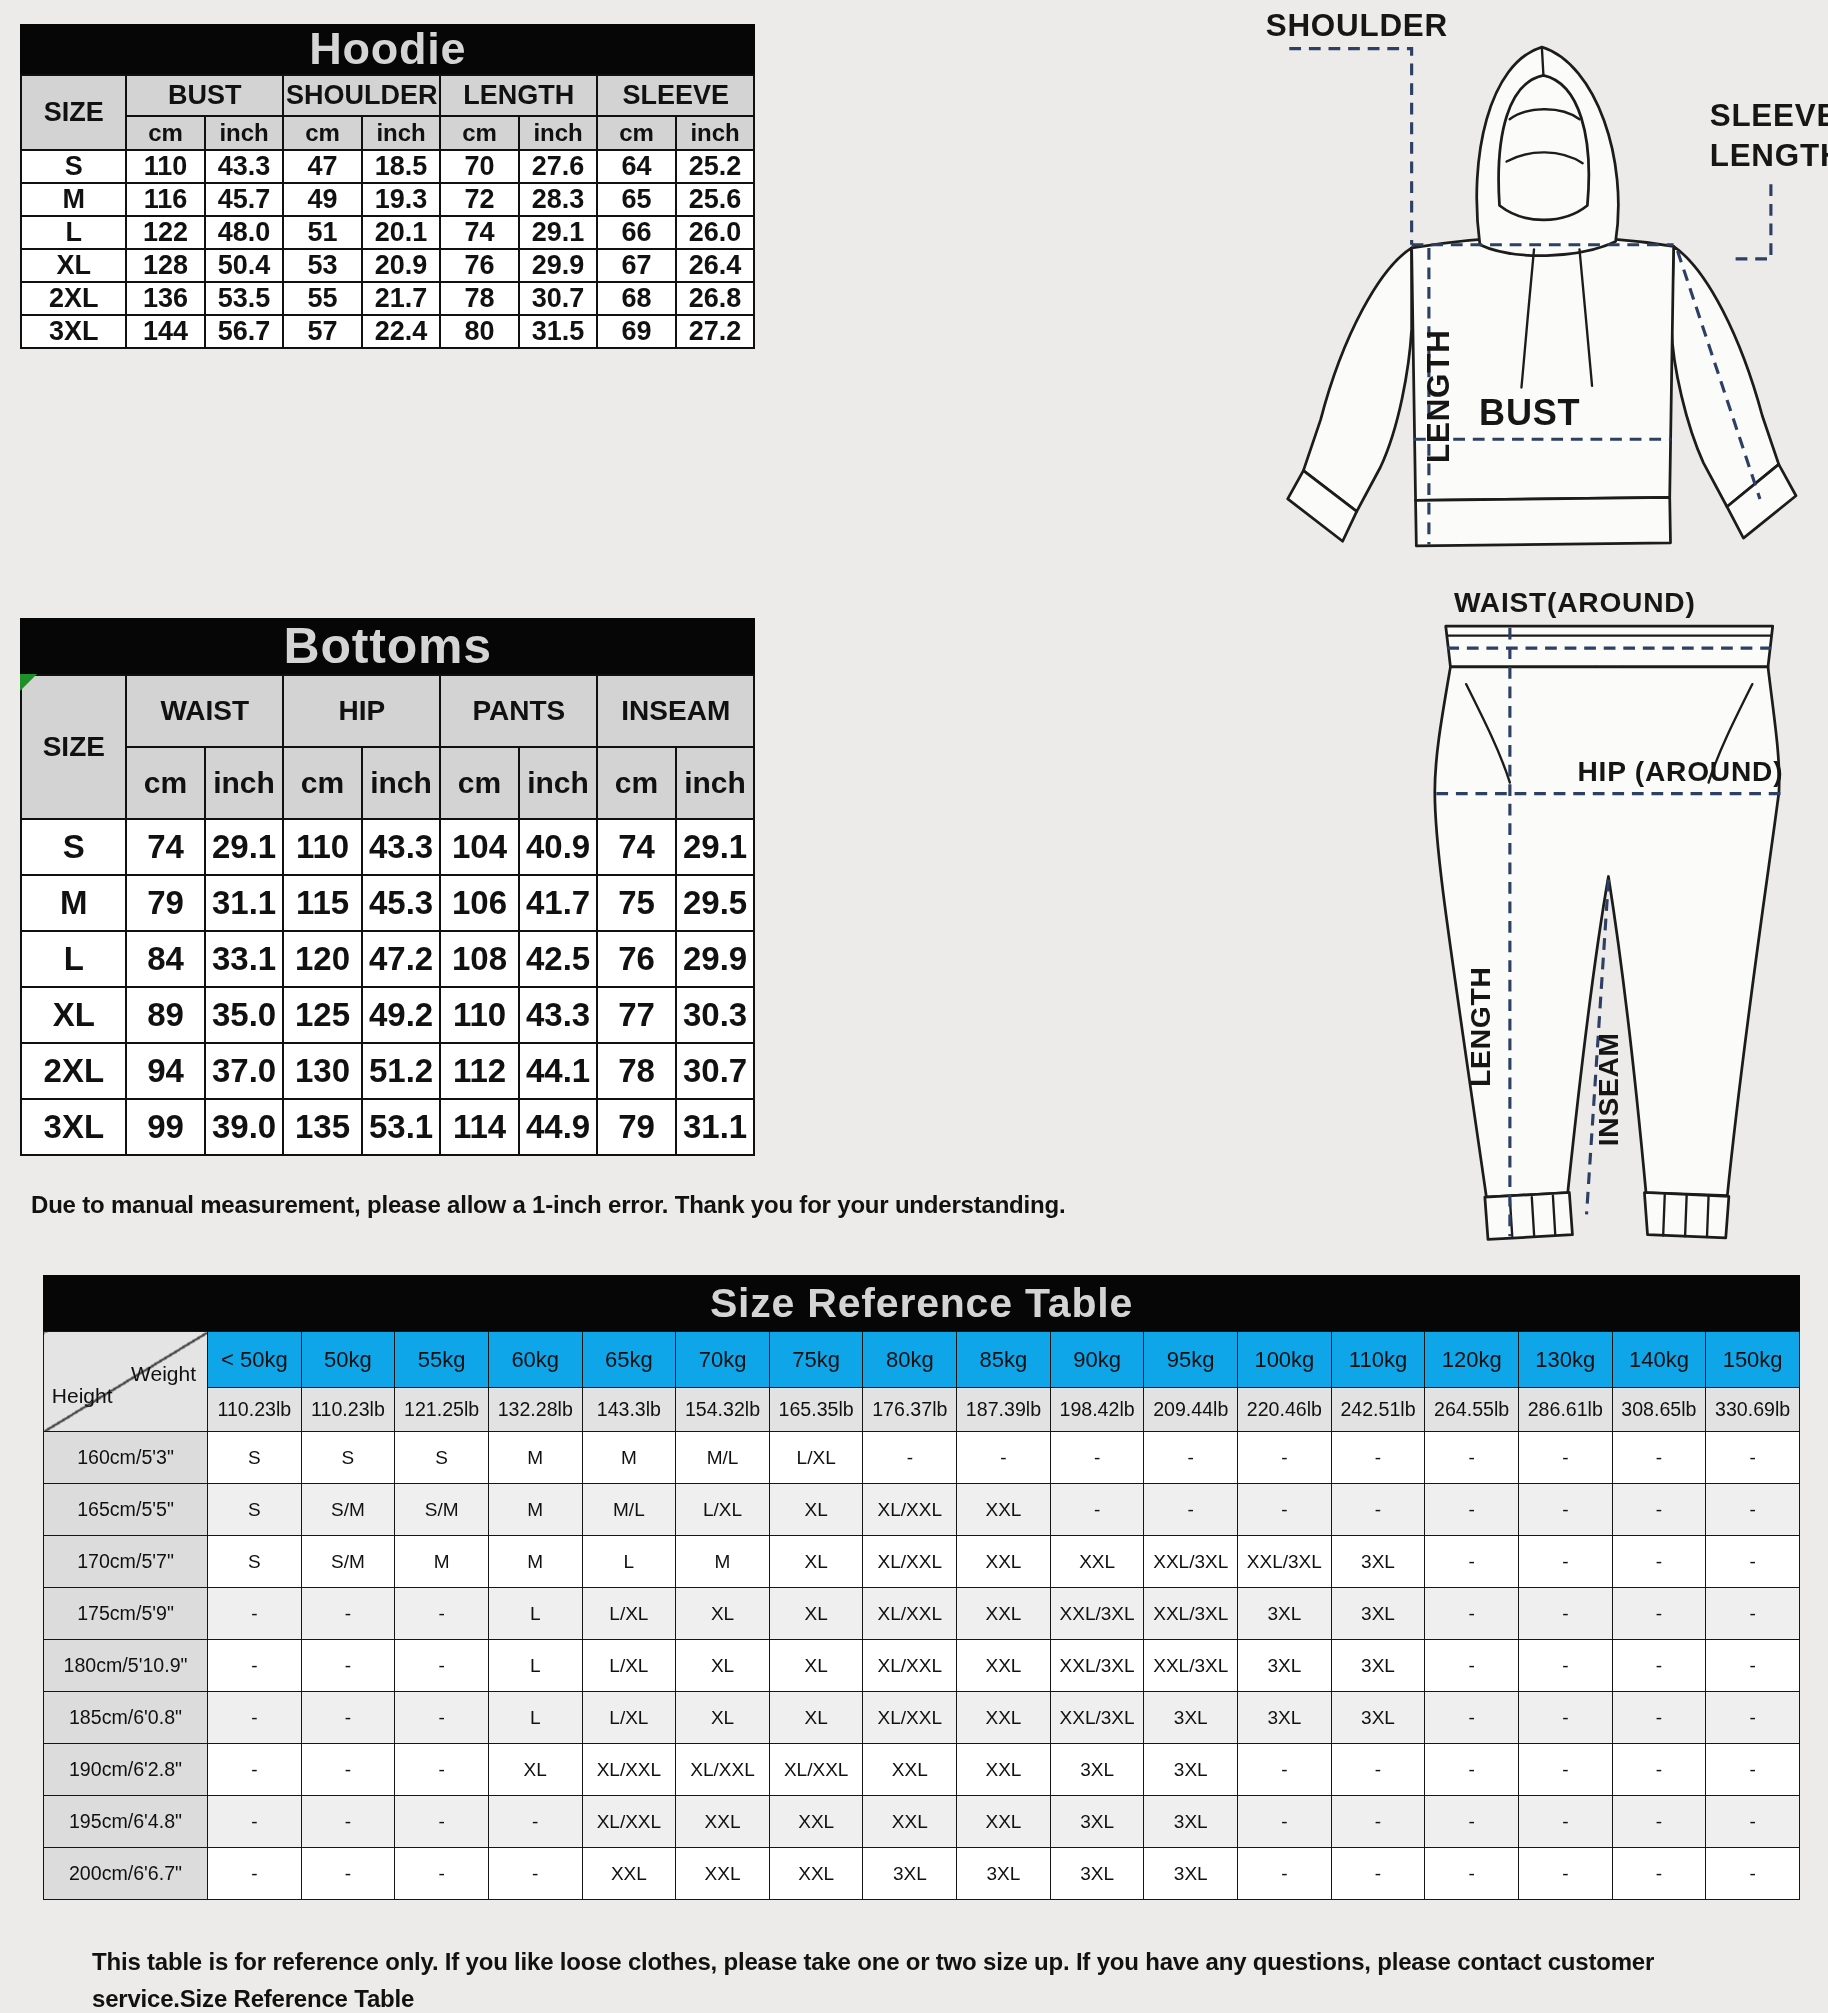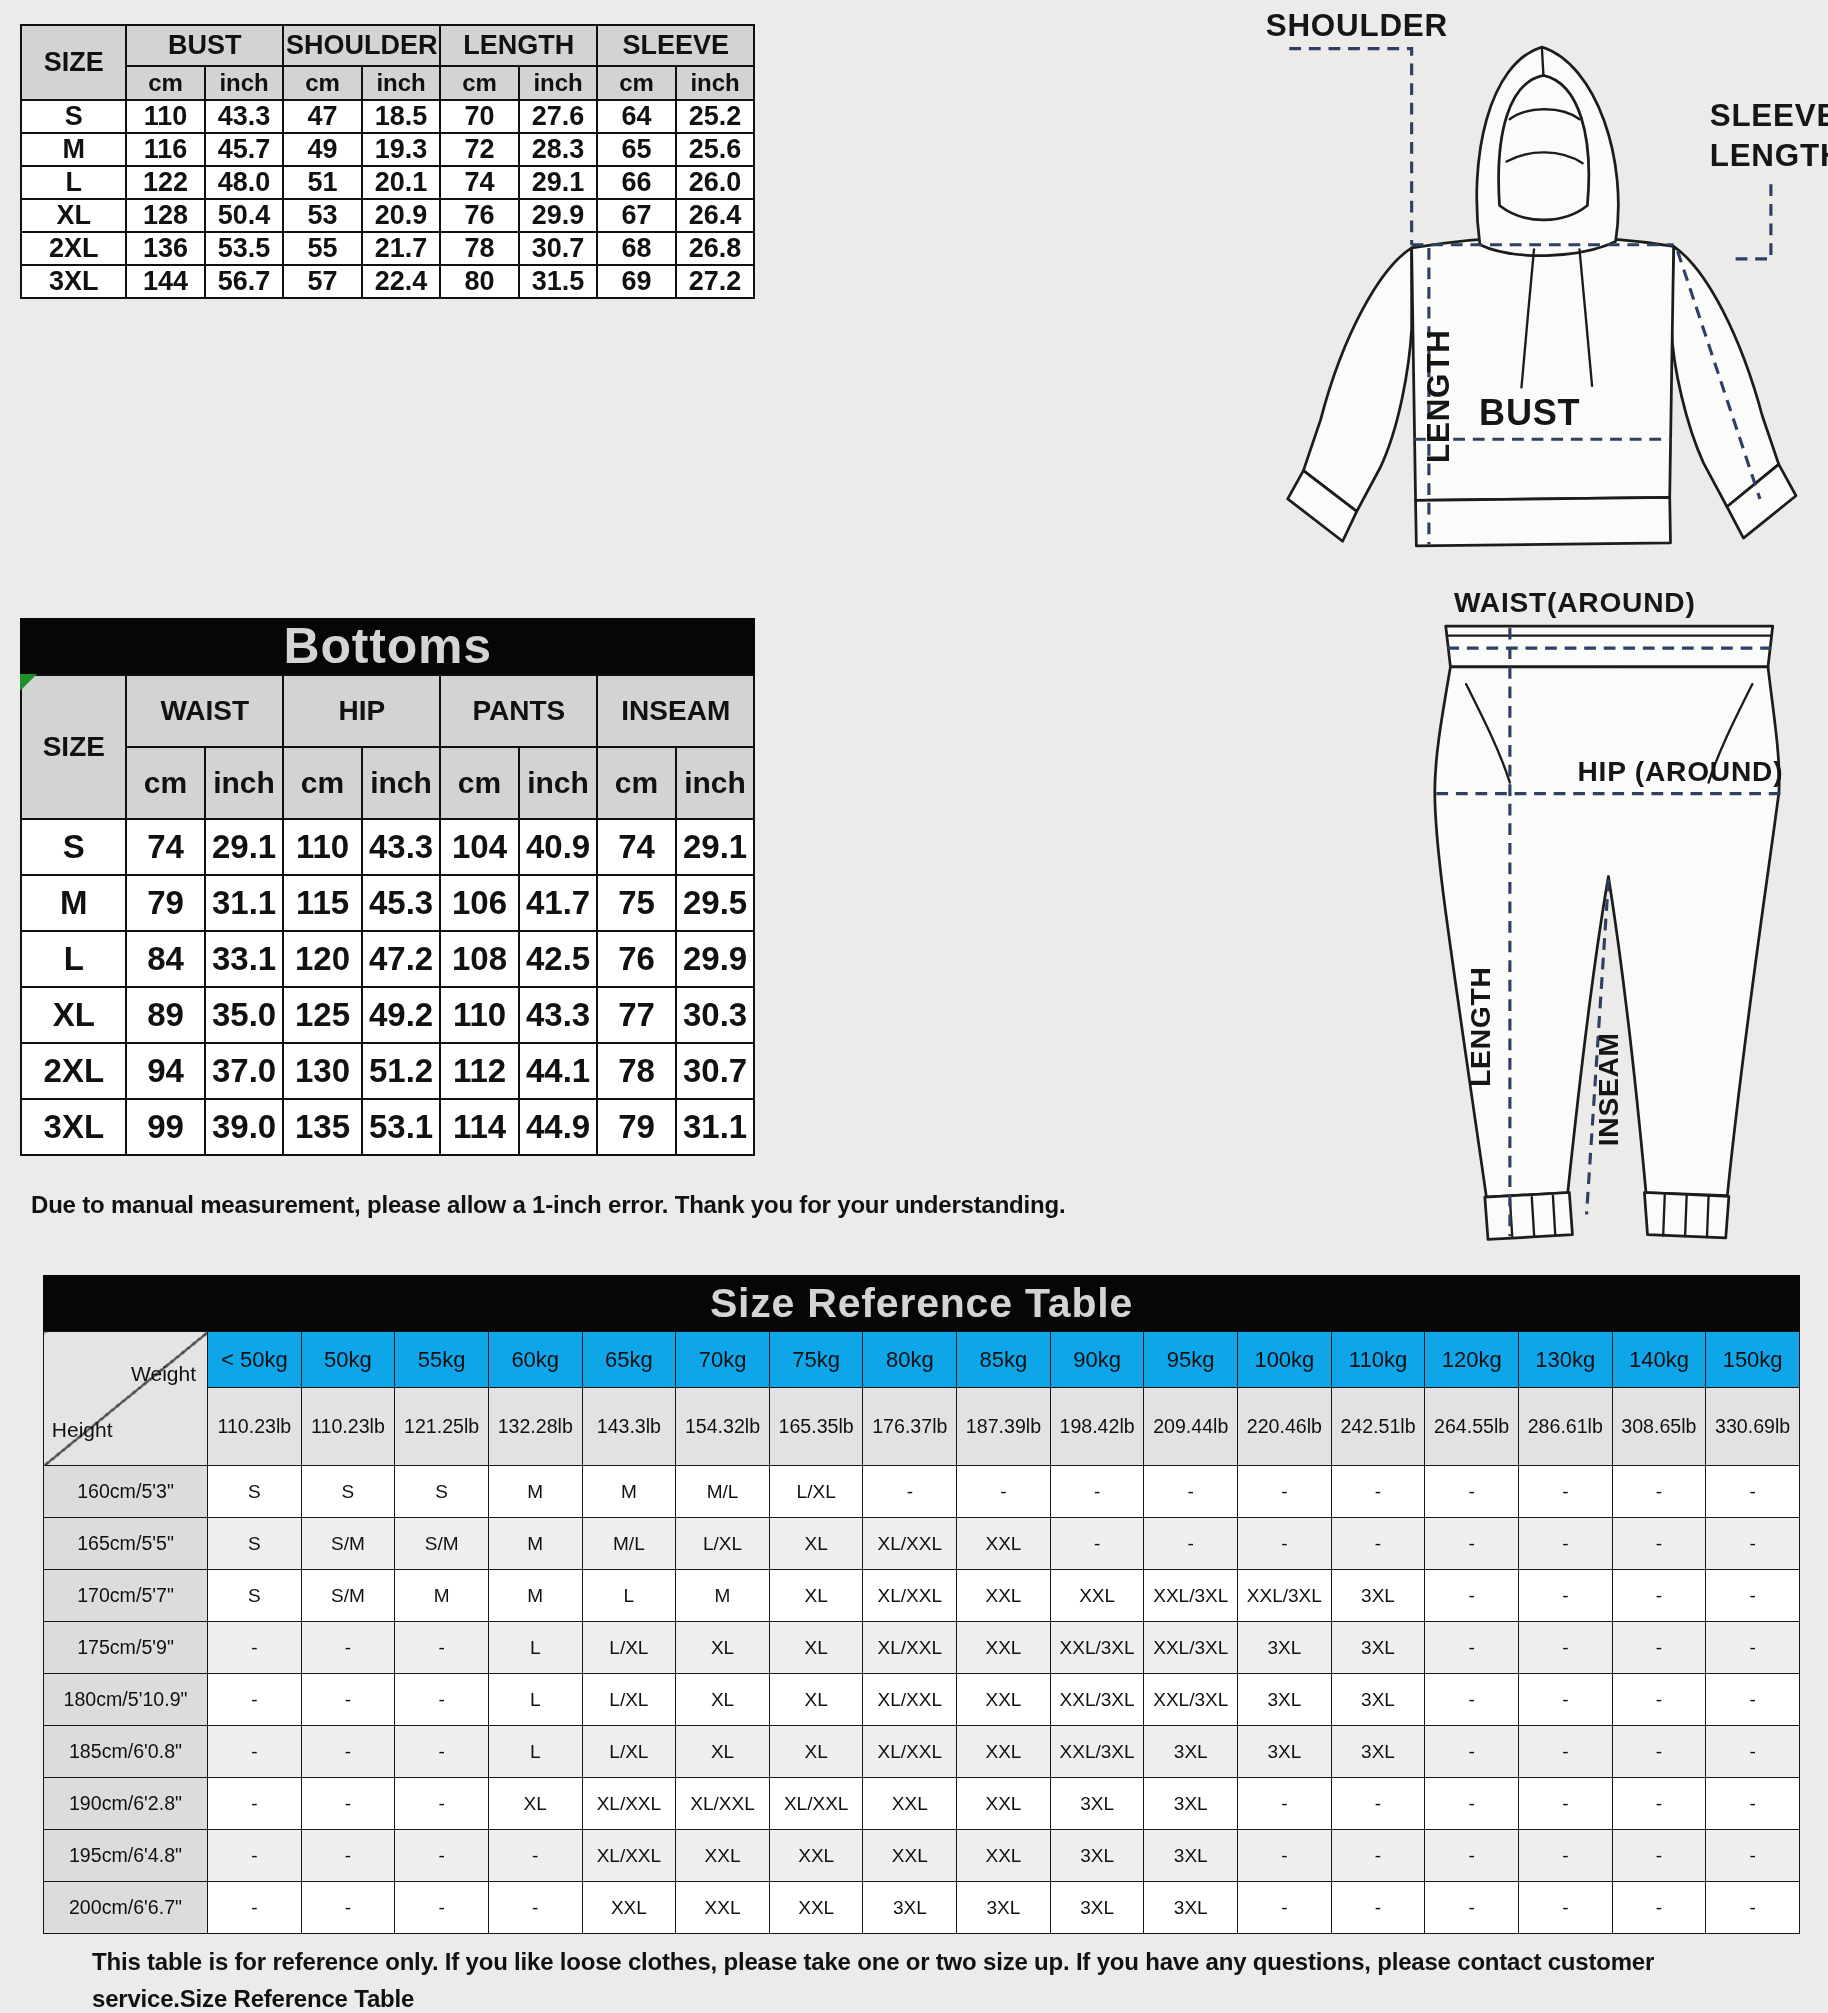--- a/index.html
+++ b/index.html
@@ -16,21 +16,21 @@
   .hoodie .r-group{height:41px;} .hoodie .r-unit{height:34px;} .hoodie .r-data{height:32px;}
   .hoodie .group{font-size:27px;} .hoodie .unit{font-size:24px;} .hoodie .dcell{font-size:27px;}
   
   .bottoms .tbl-title{height:56px;font-size:50px;}
   .bottoms .r-group{height:72px;} .bottoms .r-unit{height:72px;} .bottoms .r-data{height:56px;}
   .bottoms .group{font-size:28px;margin-left:24px;} .bottoms .unit{font-size:30px;} .bottoms .dcell{font-size:33px;}
   .green-corner{position:absolute;width:0;height:0;border-left:17px solid #1f8f2a;border-bottom:17px solid transparent;z-index:3;}
   
   .ref .tbl-title{height:56px;font-size:41px;font-weight:bold;}
   .ref .grid td{border:1.6px solid #161616;font-weight:normal;}
-  .ref .r-kg{height:56px;} .ref .r-lb{height:78px;} .ref .r-data{height:52px;}
+  .ref .r-kg{height:56px;} .ref .r-lb{height:44px;} .ref .r-data{height:52px;}
   .ref .kg{background:#0ea5e9;font-size:22px;}
   .ref .lb{background:#e2e2e2;font-size:19.6px;}
   .ref .hlab{background:#dcdcdc;font-size:19.6px;}
   .ref .cell{background:#fff;font-size:19px;}
   .ref tr.stripe .cell{background:#efefef;}
   .ref .corner{background:#e4e4e4;position:relative;padding:0;
      background-image:linear-gradient(to bottom right,transparent calc(50% - 1.2px),#4a4a4a calc(50% - 1.2px),#4a4a4a calc(50% + 1.2px),transparent calc(50% + 1.2px));margin-top:44px;}
   .ref .corner .w{position:absolute;top:30px;right:11px;font-size:21px;}
   .ref .corner .h{position:absolute;bottom:23.5px;left:7.8px;font-size:21px;}
   .note-text{position:absolute;left:31px;top:1191px;font-size:24px;font-weight:bold;letter-spacing:-0.2px;}
@@ -40,20 +40,21 @@
   .detail{stroke:#1c1c1c;stroke-width:3;fill:none;stroke-linecap:round;}
   .dash{stroke:#2d3f62;stroke-width:4;fill:none;stroke-dasharray:15 10;}
   .dlabel{font-family:"Liberation Sans",sans-serif;font-weight:bold;fill:#161616;letter-spacing:1px;}
 </style>
 </head>
 <body>
 
 <div class="canvas">
 
   <div class="tbl-block hoodie" style="left:20.3px;top:23.5px;width:735px;">
+    <div class="tbl-title">Hoodie</div>
     <table class="grid">
         <colgroup>
           <col style="width:105px">
           <col>
           <col>
           <col>
           <col>
           <col>
           <col>
           <col>

